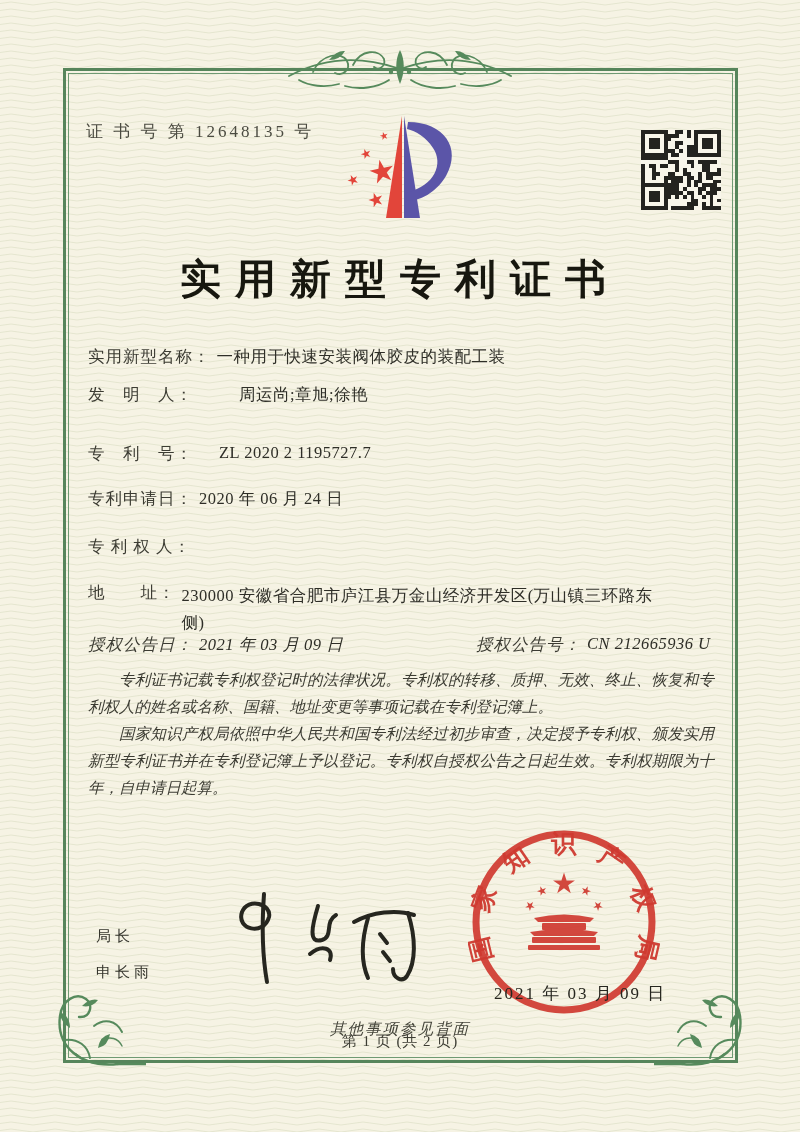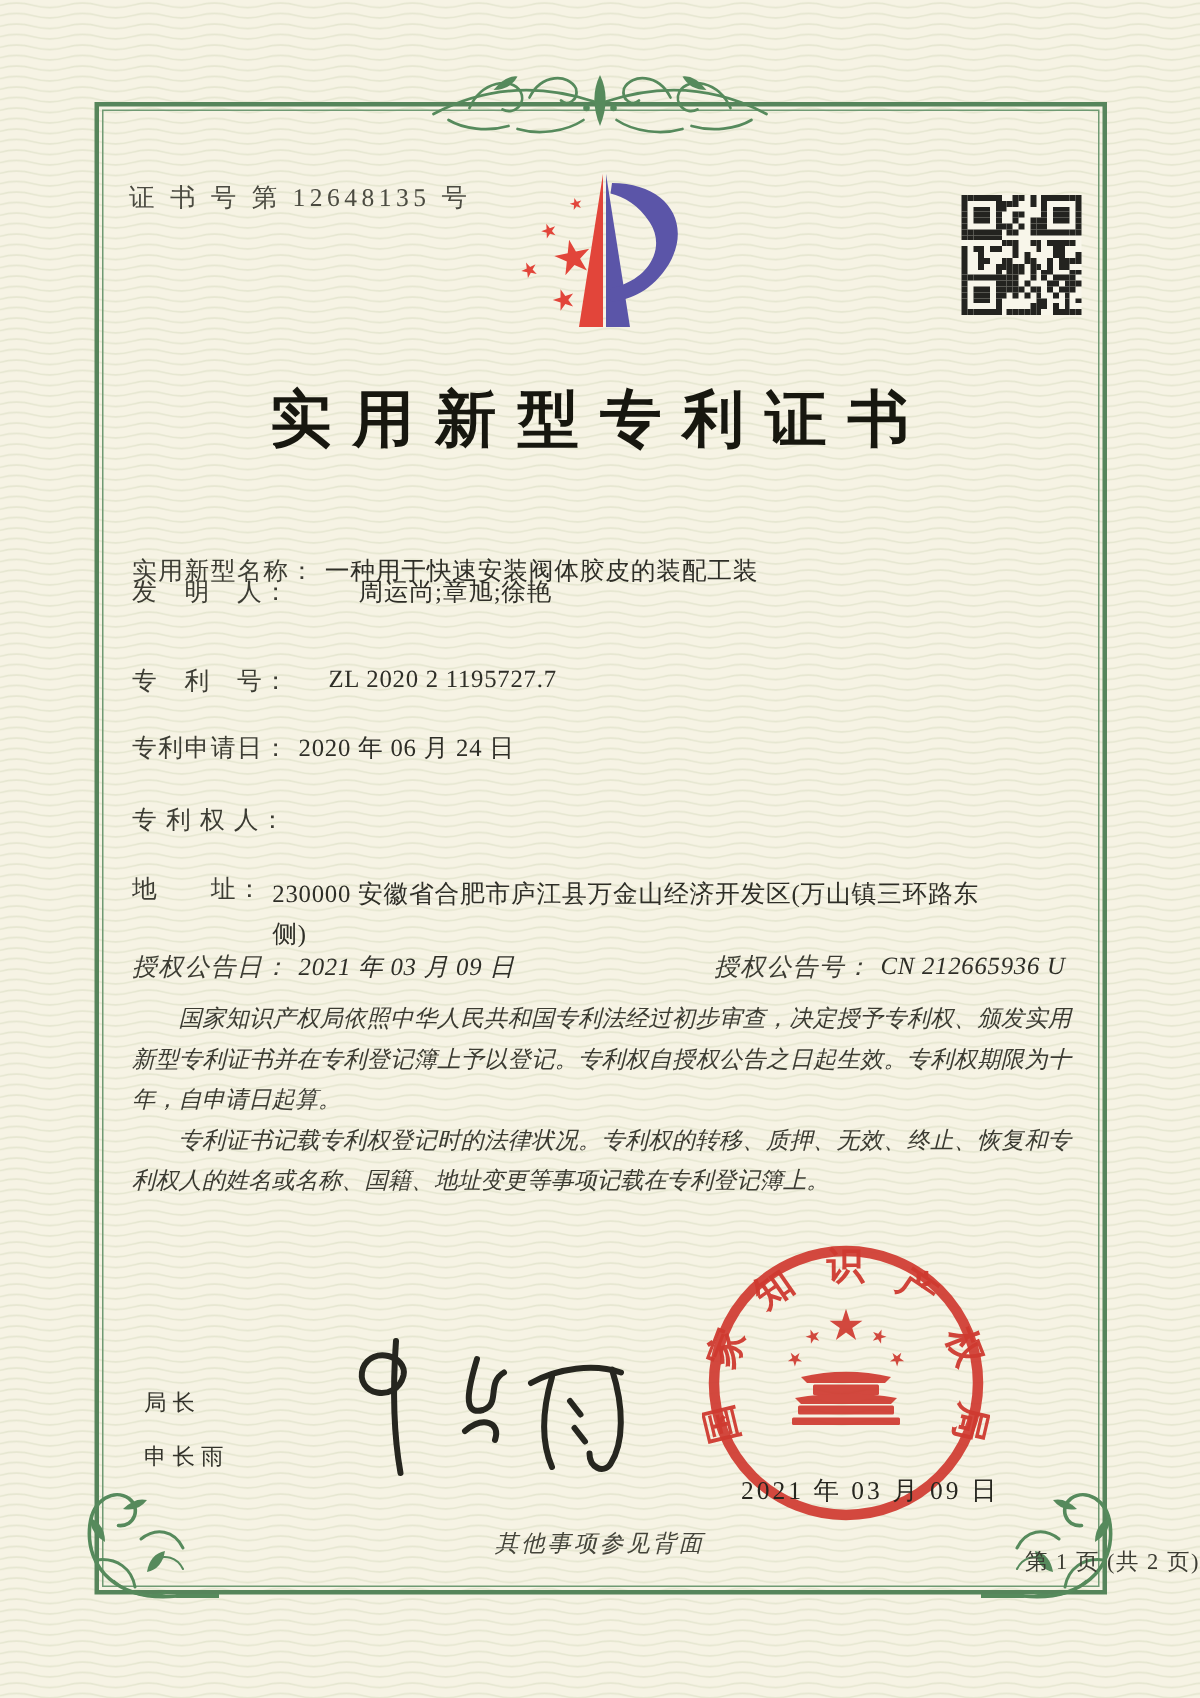--- a/index.html
+++ b/index.html
@@ -42,21 +42,21 @@
   .paras p { text-indent:2em; }
 
   .signatory { position:absolute; left:96px; top:918px; z-index:3; font-size:15px;
                color:#33332b; letter-spacing:4px; line-height:36px; }
   .signature { position:absolute; left:212px; top:882px; z-index:4; }
 
   .seal { position:absolute; left:468px; top:826px; z-index:3; }
   .seal-date { position:absolute; left:494px; top:982px; z-index:5; font-size:17px;
                letter-spacing:2px; color:#26261f; }
 
-  .page-info { position:absolute; left:0; right:0; top:1032px; text-align:right;
+  .page-info { position:absolute; left:0; right:0; top:1032px; text-align:center;
                font-size:15px; letter-spacing:1px; color:#3c3c33; z-index:3; }
   .back-note { position:absolute; left:0; right:0; top:1019px; text-align:center;
                font-size:15.5px; font-style:italic; letter-spacing:2px; color:#44443a; z-index:3; }
 </style>
 </head>
 <body>
 
 <div class="page">
 
   <svg class="bg" width="800" height="1132">
@@ -585,21 +585,21 @@
       <div class="m"></div>
       <div class="m"></div>
       <div class="m"></div>
       <div class="m"></div>
       <div class="m"></div>
     </div>
 
   <div class="title">实用新型专利证书</div>
 
   <div class="fields">
-    <div class="frow" style="top:6px;margin-top:24px;">
+    <div class="frow" style="top:6px;">
       <span class="flabel">实用新型名称：</span>
       <span class="fvalue">一种用于快速安装阀体胶皮的装配工装</span>
     </div>
     <div class="frow" style="top:44px;gap:40px;">
       <span class="flabel">发　明　人：</span>
       <span class="fvalue">周运尚;章旭;徐艳</span>
     </div>
     <div class="frow" style="top:103px;gap:20px;">
       <span class="flabel">专　利　号：</span>
       <span class="fvalue">ZL 2020 2 1195727.7</span>
@@ -619,22 +619,22 @@
       <span class="flabel">授权公告日：</span>
       <span class="fvalue">2021 年 03 月 09 日</span>
       <span class="pair2">
         <span class="flabel">授权公告号：</span>
         <span class="fvalue">CN 212665936 U</span>
       </span>
     </div>
   </div>
 
   <div class="paras">
+    <p>专利证书记载专利权登记时的法律状况。专利权的转移、质押、无效、终止、恢复和专利权人的姓名或名称、国籍、地址变更等事项记载在专利登记簿上。</p>
     <p>国家知识产权局依照中华人民共和国专利法经过初步审查，决定授予专利权、颁发实用新型专利证书并在专利登记簿上予以登记。专利权自授权公告之日起生效。专利权期限为十年，自申请日起算。</p>
-    <p>专利证书记载专利权登记时的法律状况。专利权的转移、质押、无效、终止、恢复和专利权人的姓名或名称、国籍、地址变更等事项记载在专利登记簿上。</p>
   </div>
 
   <div class="signatory">
     <div>局长</div>
     <div>申长雨</div>
   </div>
 
   <svg class="signature" width="218" height="108" viewBox="0 0 218 108">
     <g stroke="#26261f" stroke-width="4" fill="none" stroke-linecap="round" stroke-linejoin="round">
       <path d="M52,12 C50,40 50,72 55,100"></path>

